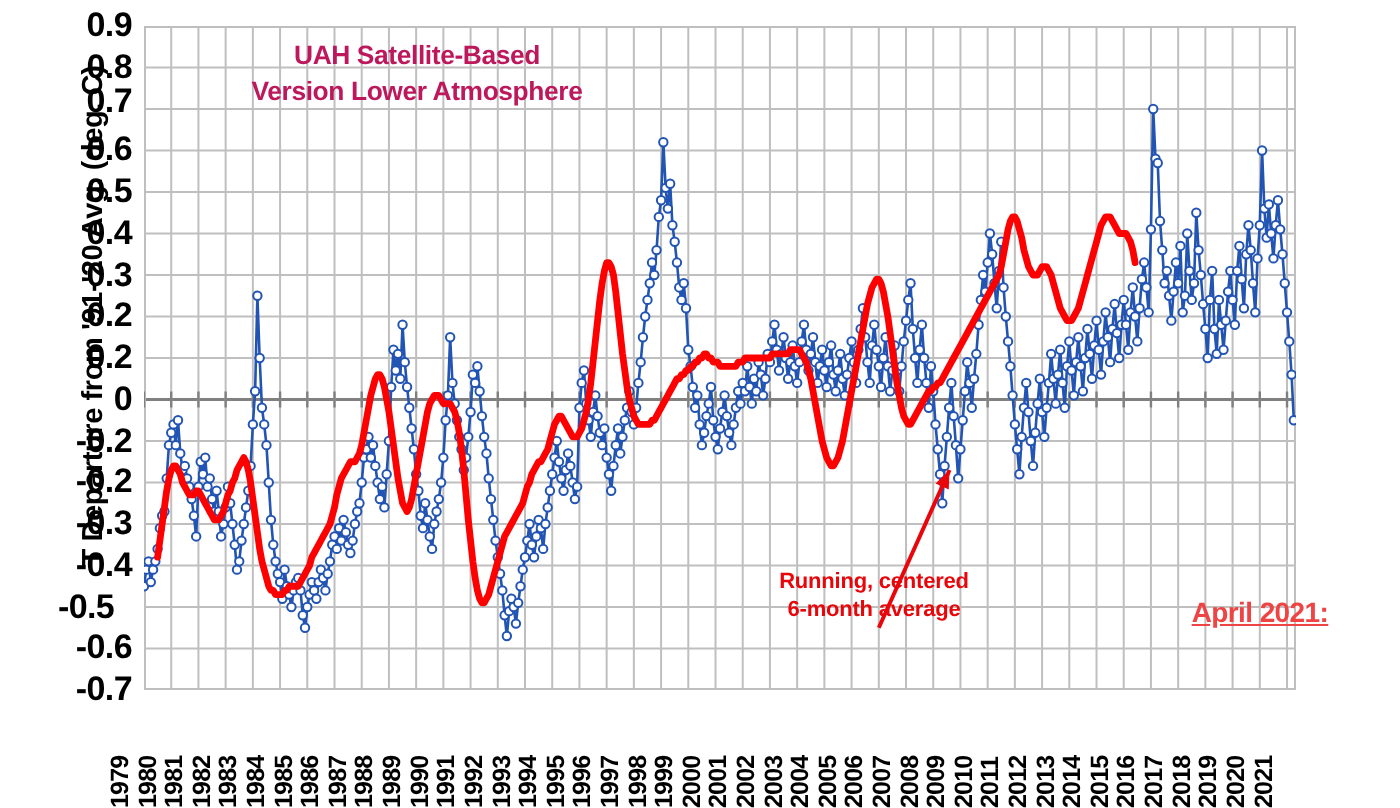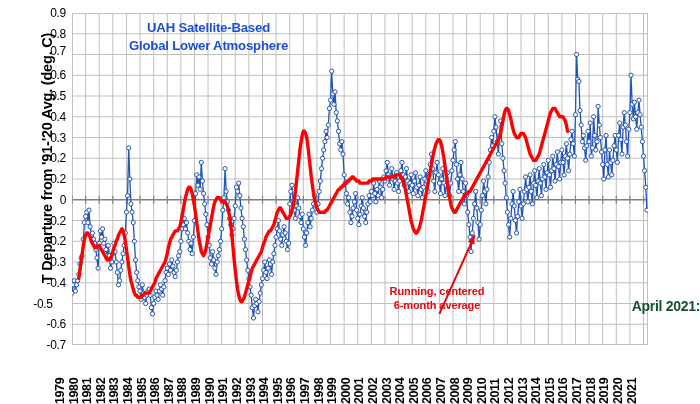--- a/index.html
+++ b/index.html
@@ -11,21 +11,21 @@
   #y-axis-title{
     position:absolute; left:-118px; top:150px; width:330px;
     transform:rotate(-90deg); transform-origin:center center;
     text-align:center; font-size:14.5px; font-weight:bold; color:#000;
     letter-spacing:-0.2px; white-space:nowrap;
   }
 
   
   .ytick{
     position:absolute; right:0; width:46px; text-align:right;
-    font-size:12px; font-weight:normal; color:#000;
+    font-size:17px; font-weight:bold; color:#000;
     transform:translateY(-50%); letter-spacing:-0.3px;
   }
   #y-ticks{position:absolute; left:20px; top:0; width:46px; height:404px;}
 
   
   .xtick{
     position:absolute; bottom:0; width:60px; text-align:left;
     font-size:12.5px; font-weight:bold; color:#000;
     transform-origin:left bottom; transform:rotate(-90deg);
     white-space:nowrap; letter-spacing:-0.4px;
@@ -33,31 +33,31 @@
   #x-ticks{position:absolute; left:0; top:345px; width:700px; height:59px;}
 
   
   #plot{position:absolute; left:72px; top:13px; width:576px; height:332px;}
   #plot svg{display:block;}
 
   
   #chart-title{
     position:absolute; left:86px; top:19px; width:245px;
     text-align:center; font-size:13.2px; font-weight:bold;
-    color:#1d4ed8; line-height:1.36; letter-spacing:-0.2px;
+    color:#be185d; line-height:1.36; letter-spacing:-0.2px;
   }
   #running-avg-label{
     position:absolute; left:362px; top:284px; width:150px;
     text-align:center; font-size:11px; font-weight:bold;
     color:#e8060a; line-height:1.3; letter-spacing:-0.1px;
   }
   #latest-value-label{
     position:absolute; left:560px; top:296px; width:140px;
-    text-align:right; font-size:14px; font-weight:bold;
-    color:#14532d; line-height:1.45; letter-spacing:-0.3px;
+    text-align:center; font-size:14px; font-weight:bold;
+    color:#ef4444; line-height:1.45; letter-spacing:-0.3px;text-decoration:underline;
   }
 </style>
 </head>
 <body>
 
 <div id="chart-root">
 
   <div id="y-axis-title">T Departure from '91-'20 Avg. (deg. C)</div>
 
   <div id="y-ticks">
@@ -754,21 +754,21 @@
         </g>
         <g>
           <path d="M 584.9114103472724 196.125 L 600.9114103472724 196.125 Q 608.9114103472724 196.125 608.9114103472724 206.125 L 608.9114103472724 279.125" fill="none" stroke="#a6a6a6" stroke-width="2.4" stroke-linejoin="round" stroke-linecap="butt"></path>
           <polygon points="576.9114103472724,196.125 586.9114103472724,190.125 586.9114103472724,202.125" fill="none" stroke="#a6a6a6" stroke-width="2.2" stroke-linejoin="round"></polygon>
         </g>
       </svg>
   </div>
 
   <div id="chart-title">
       <div>UAH Satellite-Based</div>
-      <div>Global Lower Atmosphere</div>
+      <div>Version Lower Atmosphere</div>
     </div>
 
   <div id="running-avg-label">
       <div>Running, centered</div>
       <div>6-month average</div>
     </div>
 
   <div id="latest-value-label">
       <div>April 2021:</div>
     </div>

